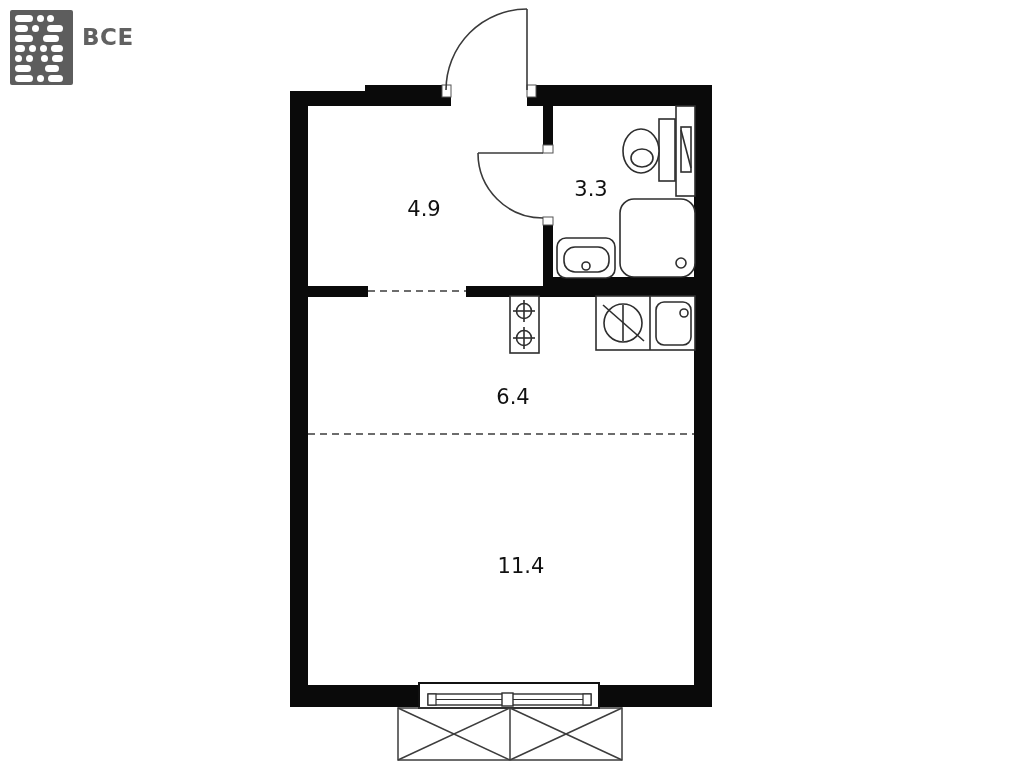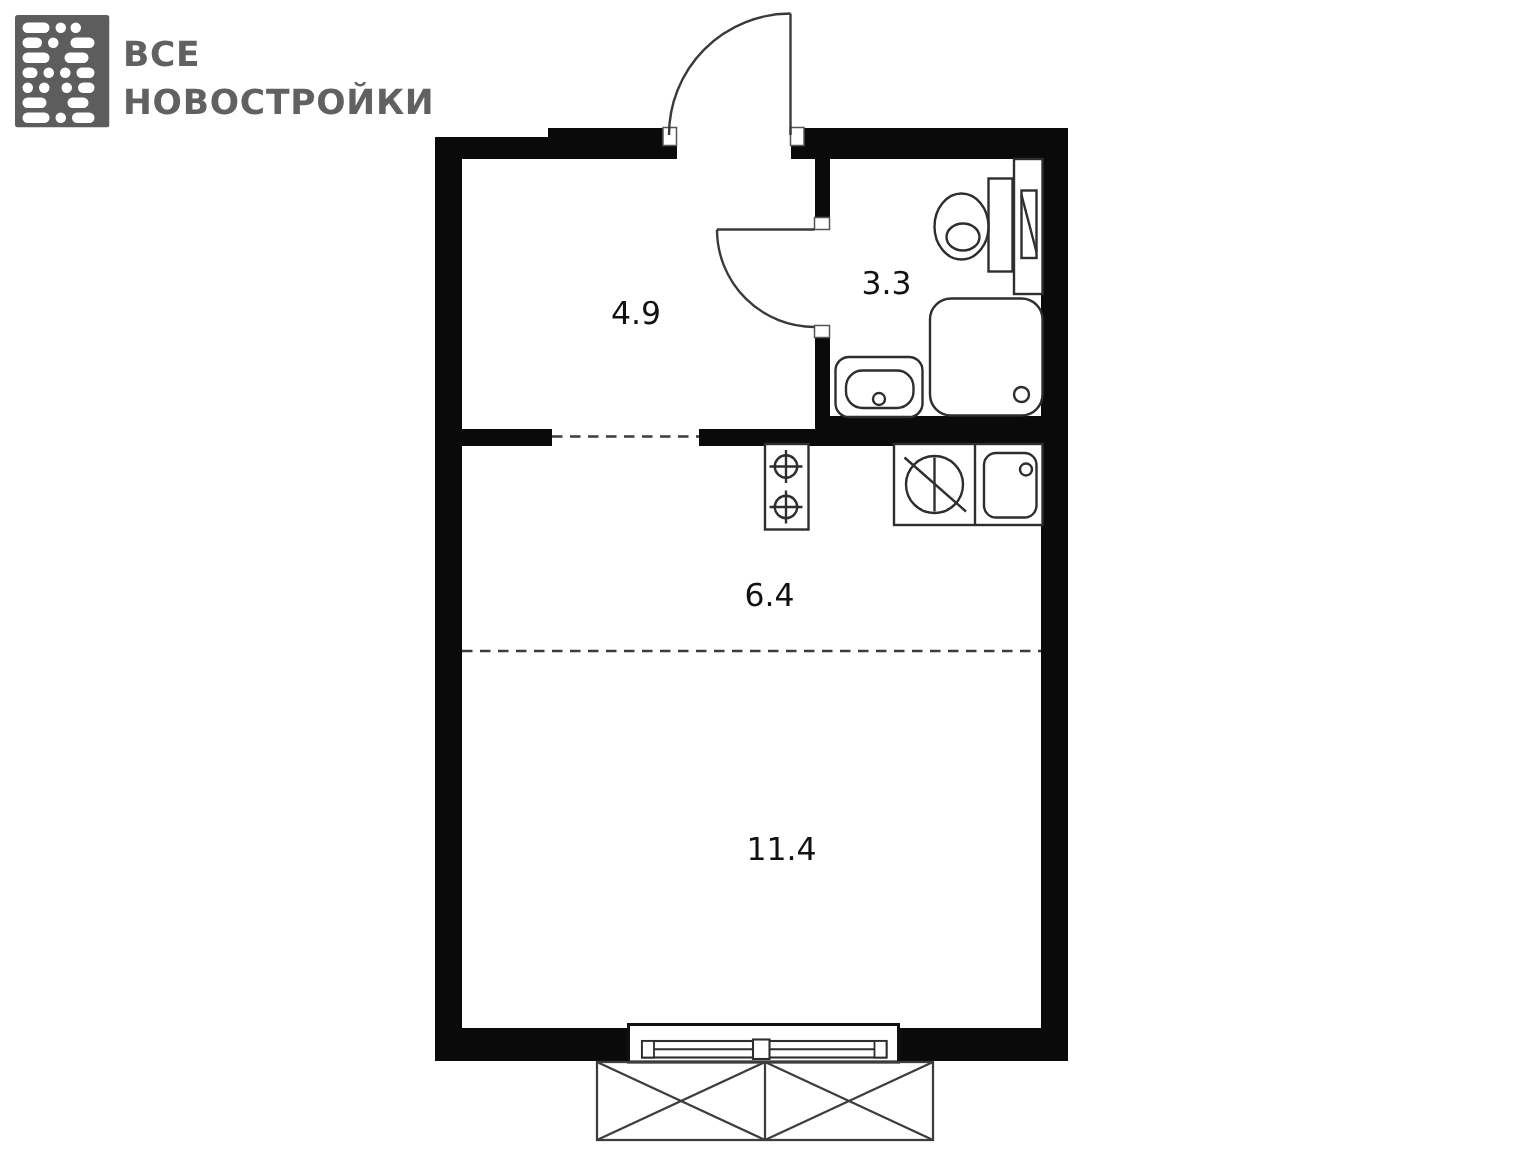--- a/index.html
+++ b/index.html
@@ -47,21 +47,20 @@
         <rect x="42" y="45" width="11" height="7" rx="3.5"></rect>
       <rect x="5" y="55" width="16" height="7" rx="3.5"></rect>
         <rect x="35" y="55" width="14" height="7" rx="3.5"></rect>
       <rect x="5" y="65" width="18" height="7" rx="3.5"></rect>
         <rect x="27" y="65" width="7" height="7" rx="3.5"></rect>
         <rect x="38" y="65" width="15" height="7" rx="3.5"></rect>
     </g>
   </svg>
   <div class="logo-text">
     <div>ВСЕ</div>
-    <div>НОВОСТРОЙКИ</div>
   </div>
 </div>
 
 <svg class="plan-svg" width="1019" height="768" viewBox="0 0 1019 768">
 
   <g fill="#0a0a0a" shape-rendering="crispEdges">
     <rect x="290" y="91" width="18" height="616"></rect>
     <rect x="290" y="91" width="75" height="15"></rect>
     <rect x="365" y="85" width="86" height="21"></rect>
     <rect x="527" y="85" width="185" height="21"></rect>

